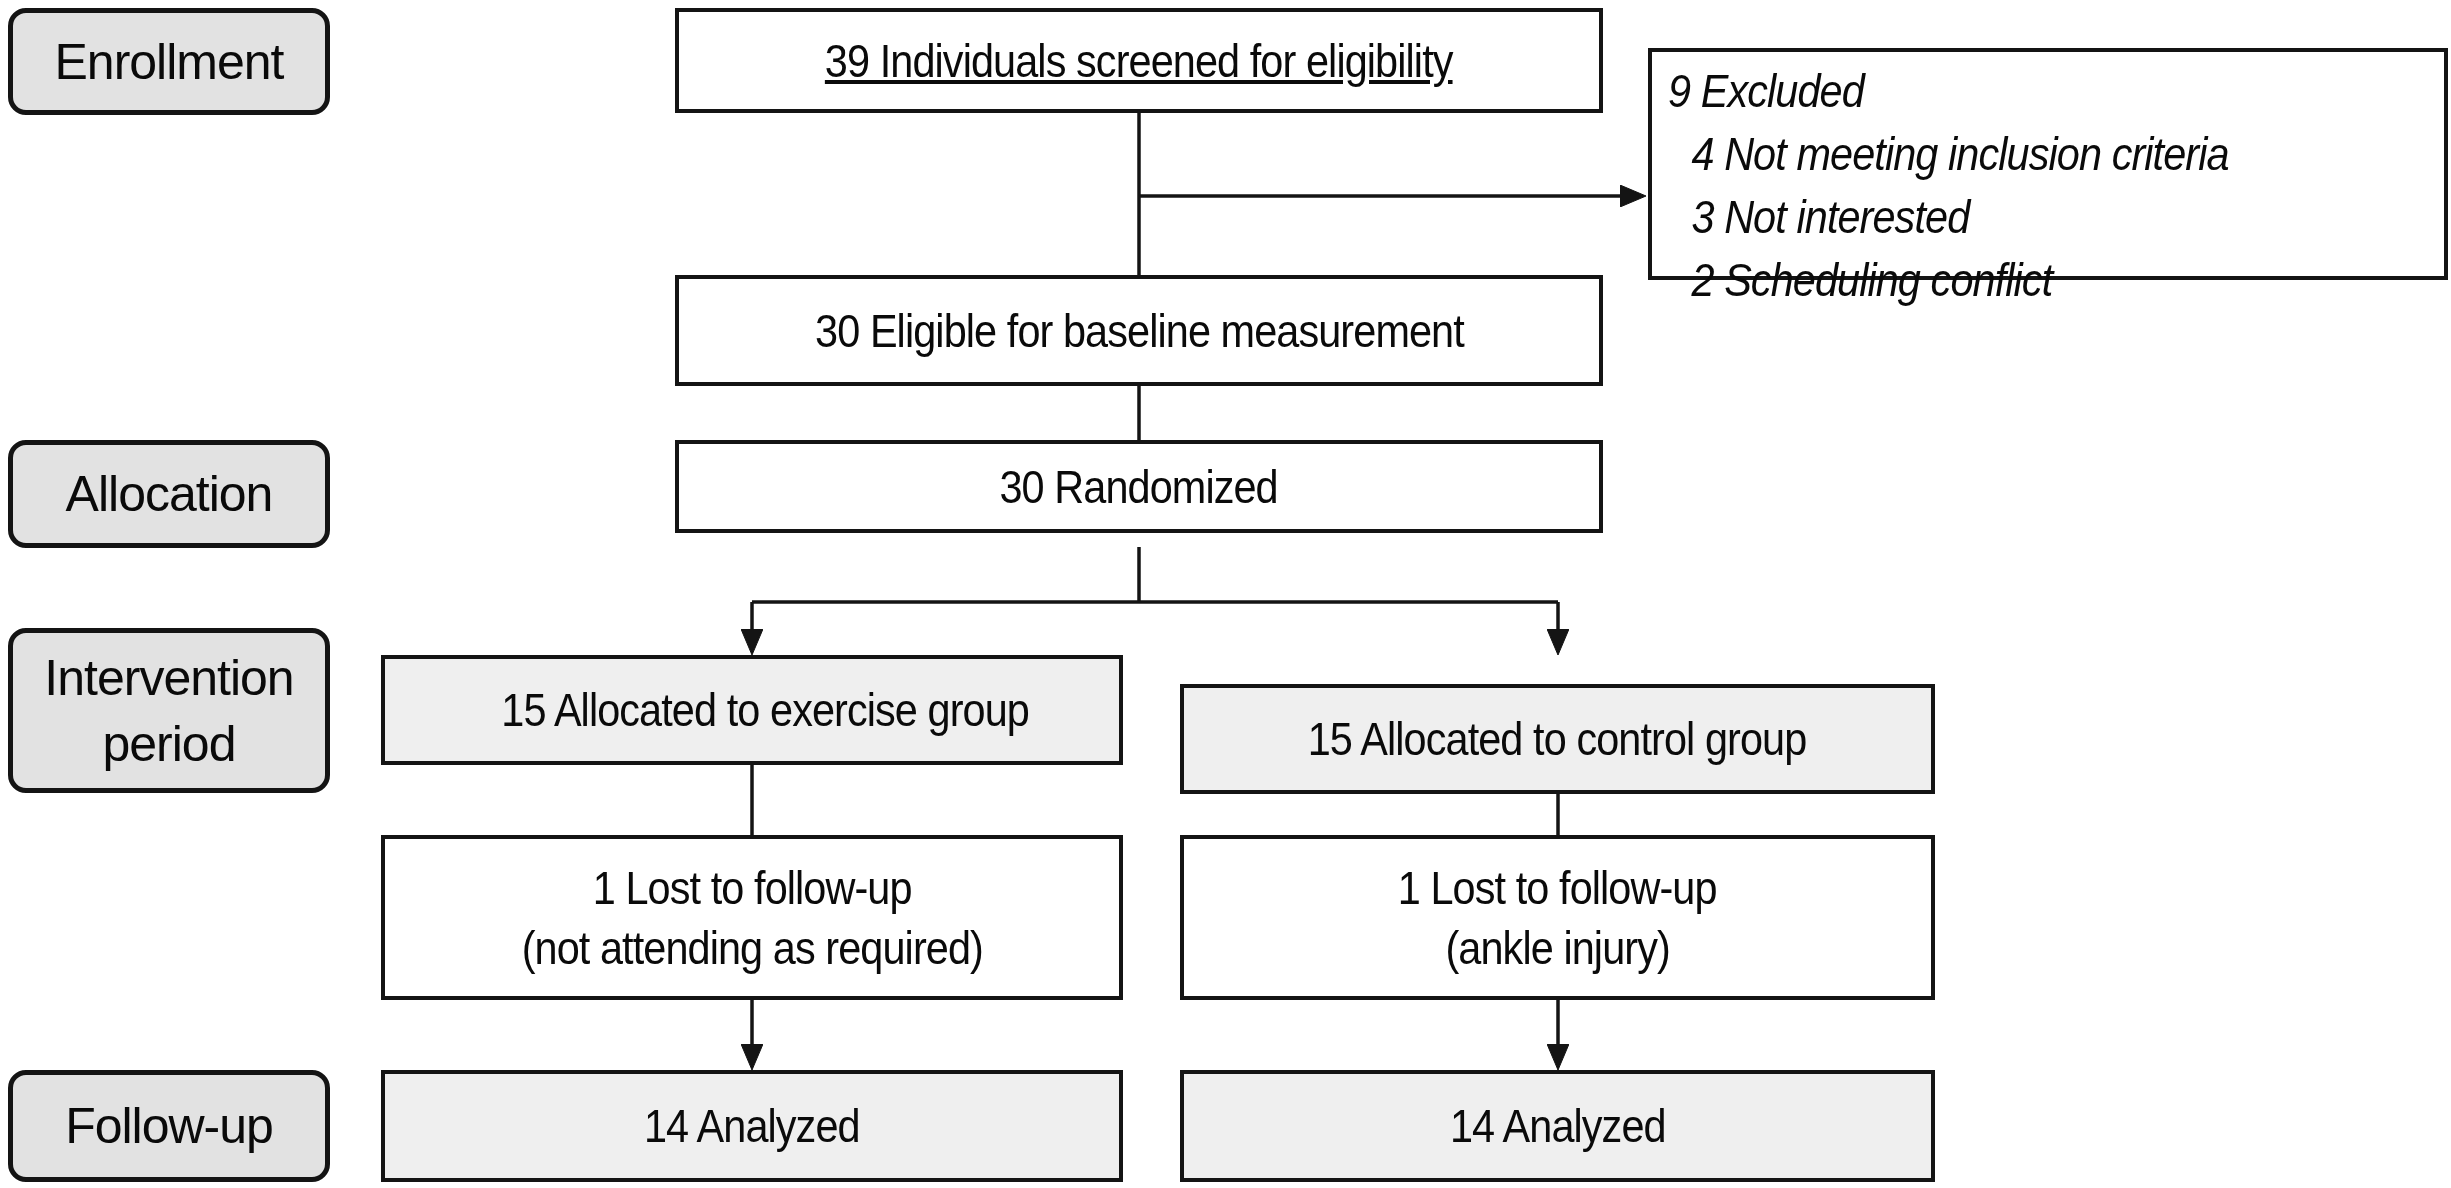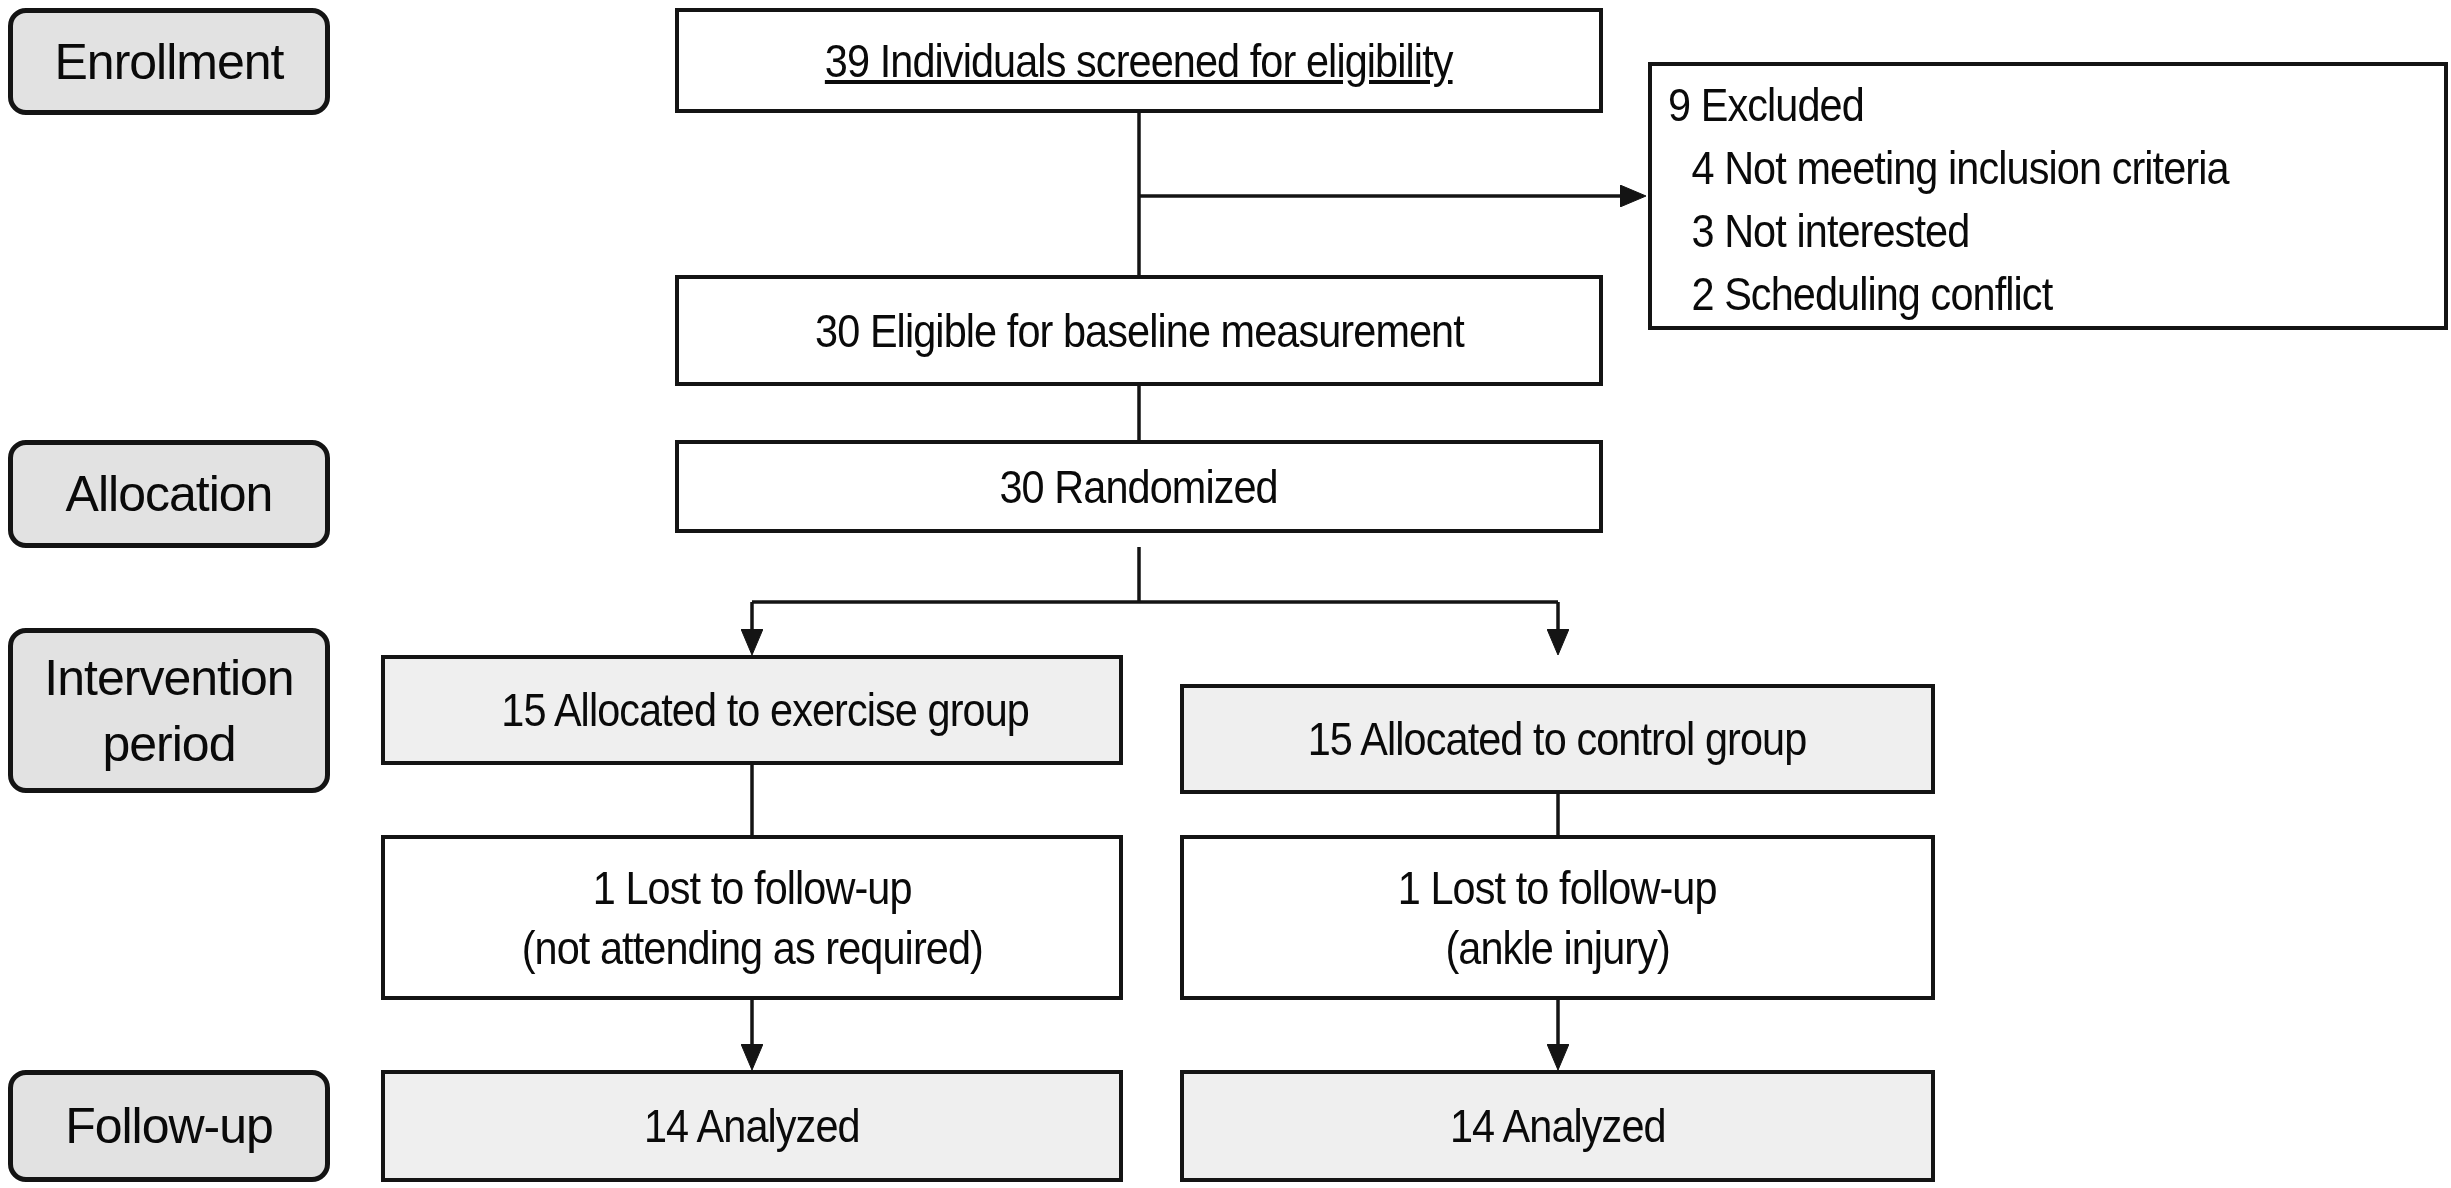--- a/index.html
+++ b/index.html
@@ -84,21 +84,21 @@
     <span>Follow-up</span>
   </div>
   <div class="stage-label" style="left:8px;top:628px;width:322px;height:165px;">
     <span>Intervention period</span>
   </div>
 
   <div class="node" style="left:675px;top:8px;width:928px;height:105px;text-decoration:underline;">
     <span class="cx">39 Individuals screened for eligibility</span>
   </div>
 
-  <div class="node left-align" style="left:1648px;top:62px;width:800px;height:268px;">
+  <div class="node left-align" style="left:1648px;top:48px;width:800px;height:232px;font-style:italic;">
     <span class="cx ex-line">9 Excluded</span>
     <span class="cx ex-line ex-indent">4 Not meeting inclusion criteria</span>
     <span class="cx ex-line ex-indent">3 Not interested</span>
     <span class="cx ex-line ex-indent">2 Scheduling conflict</span>
   </div>
 
   <div class="node" style="left:675px;top:275px;width:928px;height:111px;">
     <span class="cx">30 Eligible for baseline measurement</span>
   </div>
 

